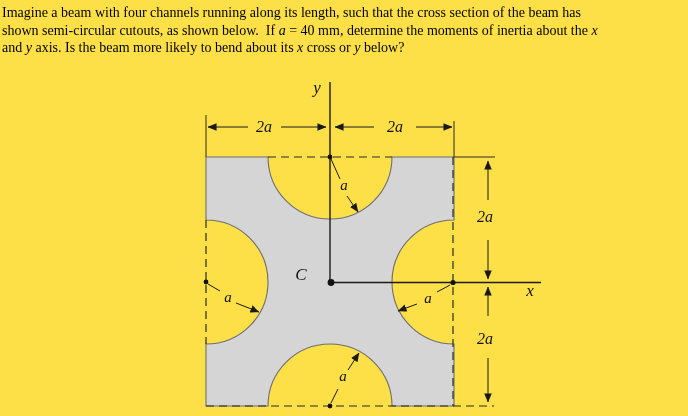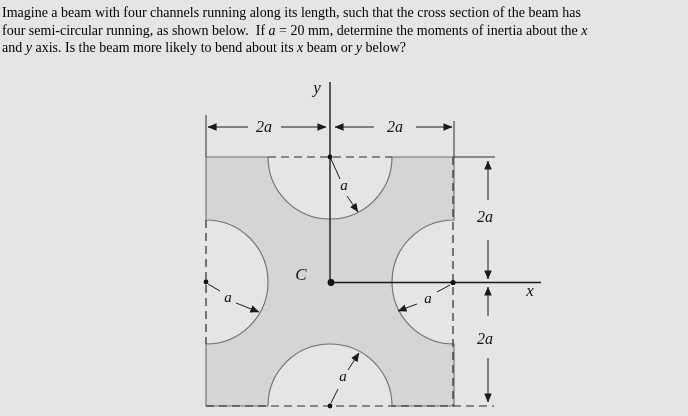--- a/index.html
+++ b/index.html
@@ -1,16 +1,16 @@
 <!DOCTYPE html>
 <html><head>
 <meta charset="utf-8">
 <style>
   html,body{margin:0;padding:0;background:#ffffff;}
-  .page{position:relative;width:688px;height:416px;background:#e5e5e5;overflow:hidden;
+  .page{position:relative;width:688px;height:416px;background:#fde047;overflow:hidden;
         font-family:"Liberation Serif",serif;color:#000;}
   .problem{position:absolute;left:2px;top:4px;width:686px;font-size:14px;line-height:17.5px;}
   .problem .pline{white-space:pre;}
   .problem i{font-style:italic;}
   svg text{font-family:"Liberation Serif",serif;fill:#111;}
   .axis-label{font-size:17px;font-style:italic;}
   .dim-label{font-size:16px;font-style:italic;}
   .rad-label{font-size:15px;font-style:italic;}
   .solidline{stroke:#2a2a2a;stroke-width:1;}
   .axisline{stroke:#1a1a1a;stroke-width:1.4;}
@@ -18,22 +18,22 @@
   .dashline{stroke:#2a2a2a;stroke-width:1.2;stroke-dasharray:8 5;fill:none;}
   .leader{stroke:#1a1a1a;stroke-width:1;}
 </style>
 </head>
 <body>
 
 <div class="page">
 
   <div class="problem">
     <div class="pline"><span>Imagine a beam with four channels running along its length, such that the cross section of the beam has</span></div>
-    <div class="pline"><span>four semi-circular running, as shown below.  If </span><i>a</i><span> = 20 mm, determine the moments of inertia about the </span><i>x</i></div>
-    <div class="pline"><span>and </span><i>y</i><span> axis. Is the beam more likely to bend about its </span><i>x</i><span> beam or </span><i>y</i><span> below?</span></div>
+    <div class="pline"><span>shown semi-circular cutouts, as shown below.  If </span><i>a</i><span> = 40 mm, determine the moments of inertia about the </span><i>x</i></div>
+    <div class="pline"><span>and </span><i>y</i><span> axis. Is the beam more likely to bend about its </span><i>x</i><span> cross or </span><i>y</i><span> below?</span></div>
   </div>
 
   <svg width="688" height="416" viewBox="0 0 688 416">
     <defs>
       <marker id="arr" viewBox="0 0 10 10" refX="9.5" refY="5" markerWidth="9" markerHeight="9" orient="auto">
         <path d="M0,0.8 L10,5 L0,9.2 z" fill="#1a1a1a"></path>
       </marker>
     </defs>
 
     <path stroke="#6e6e6e" stroke-width="1.1" d="M206,157 L268,157 A62,62 0 0 0 392,157 L454,157

